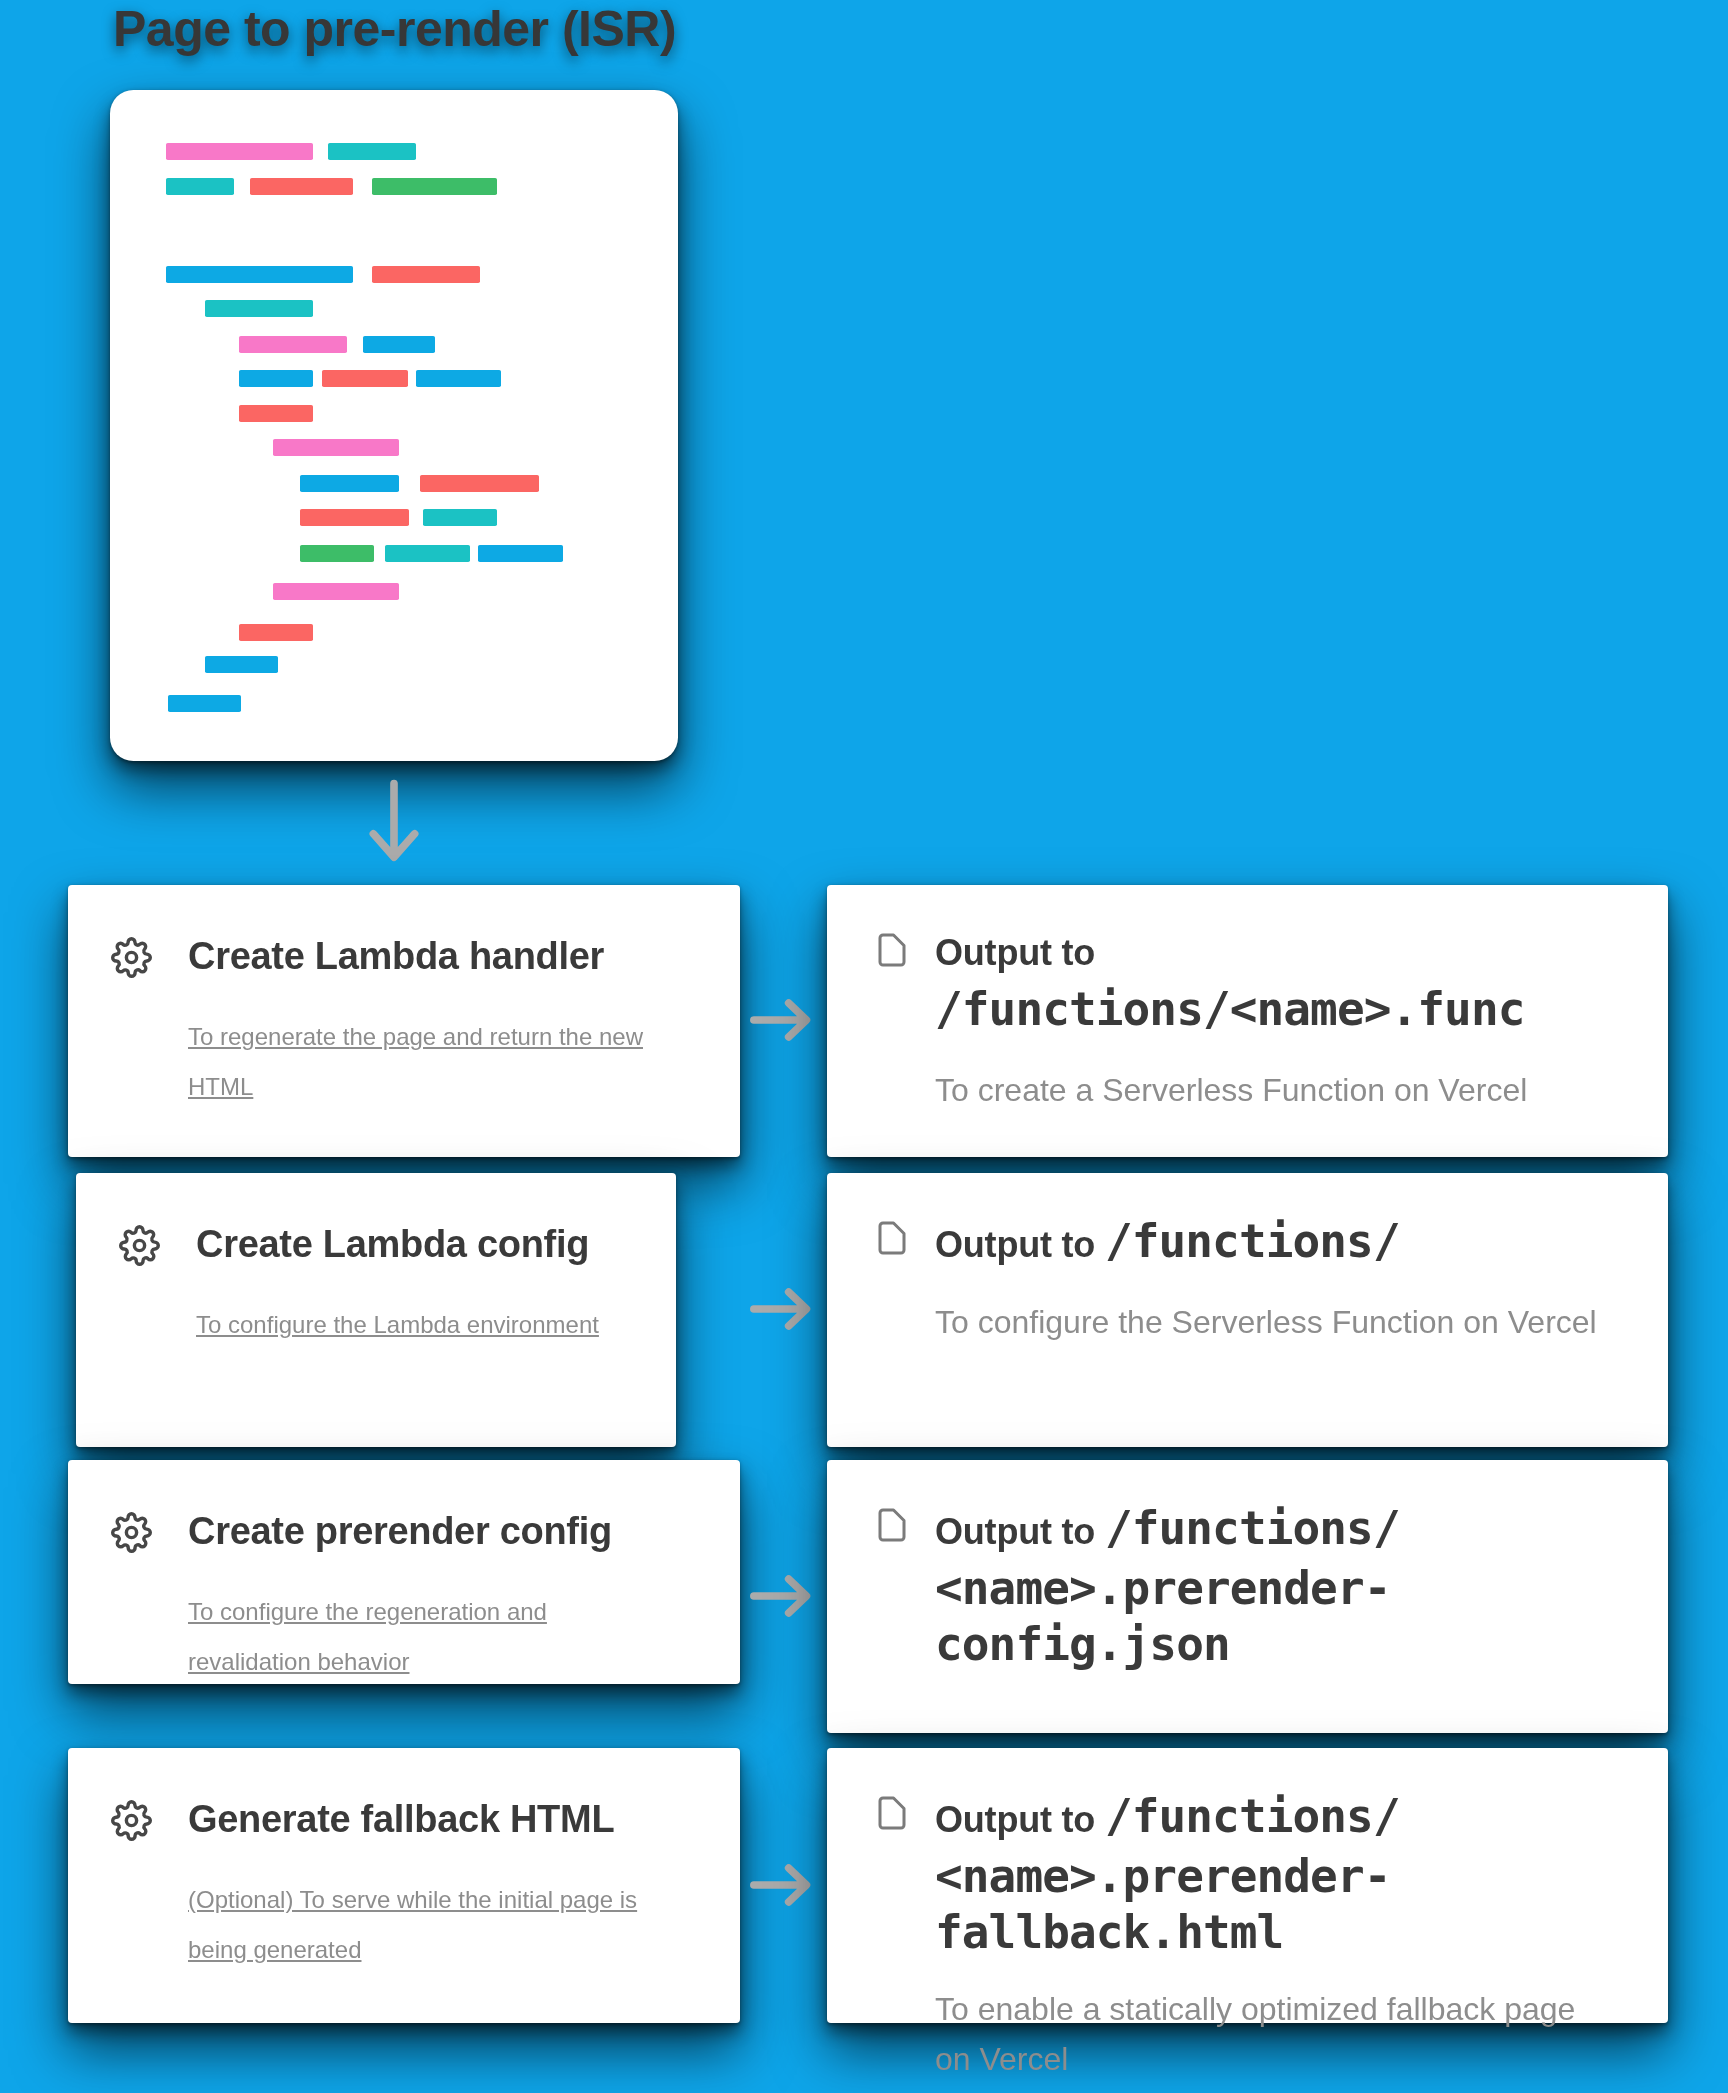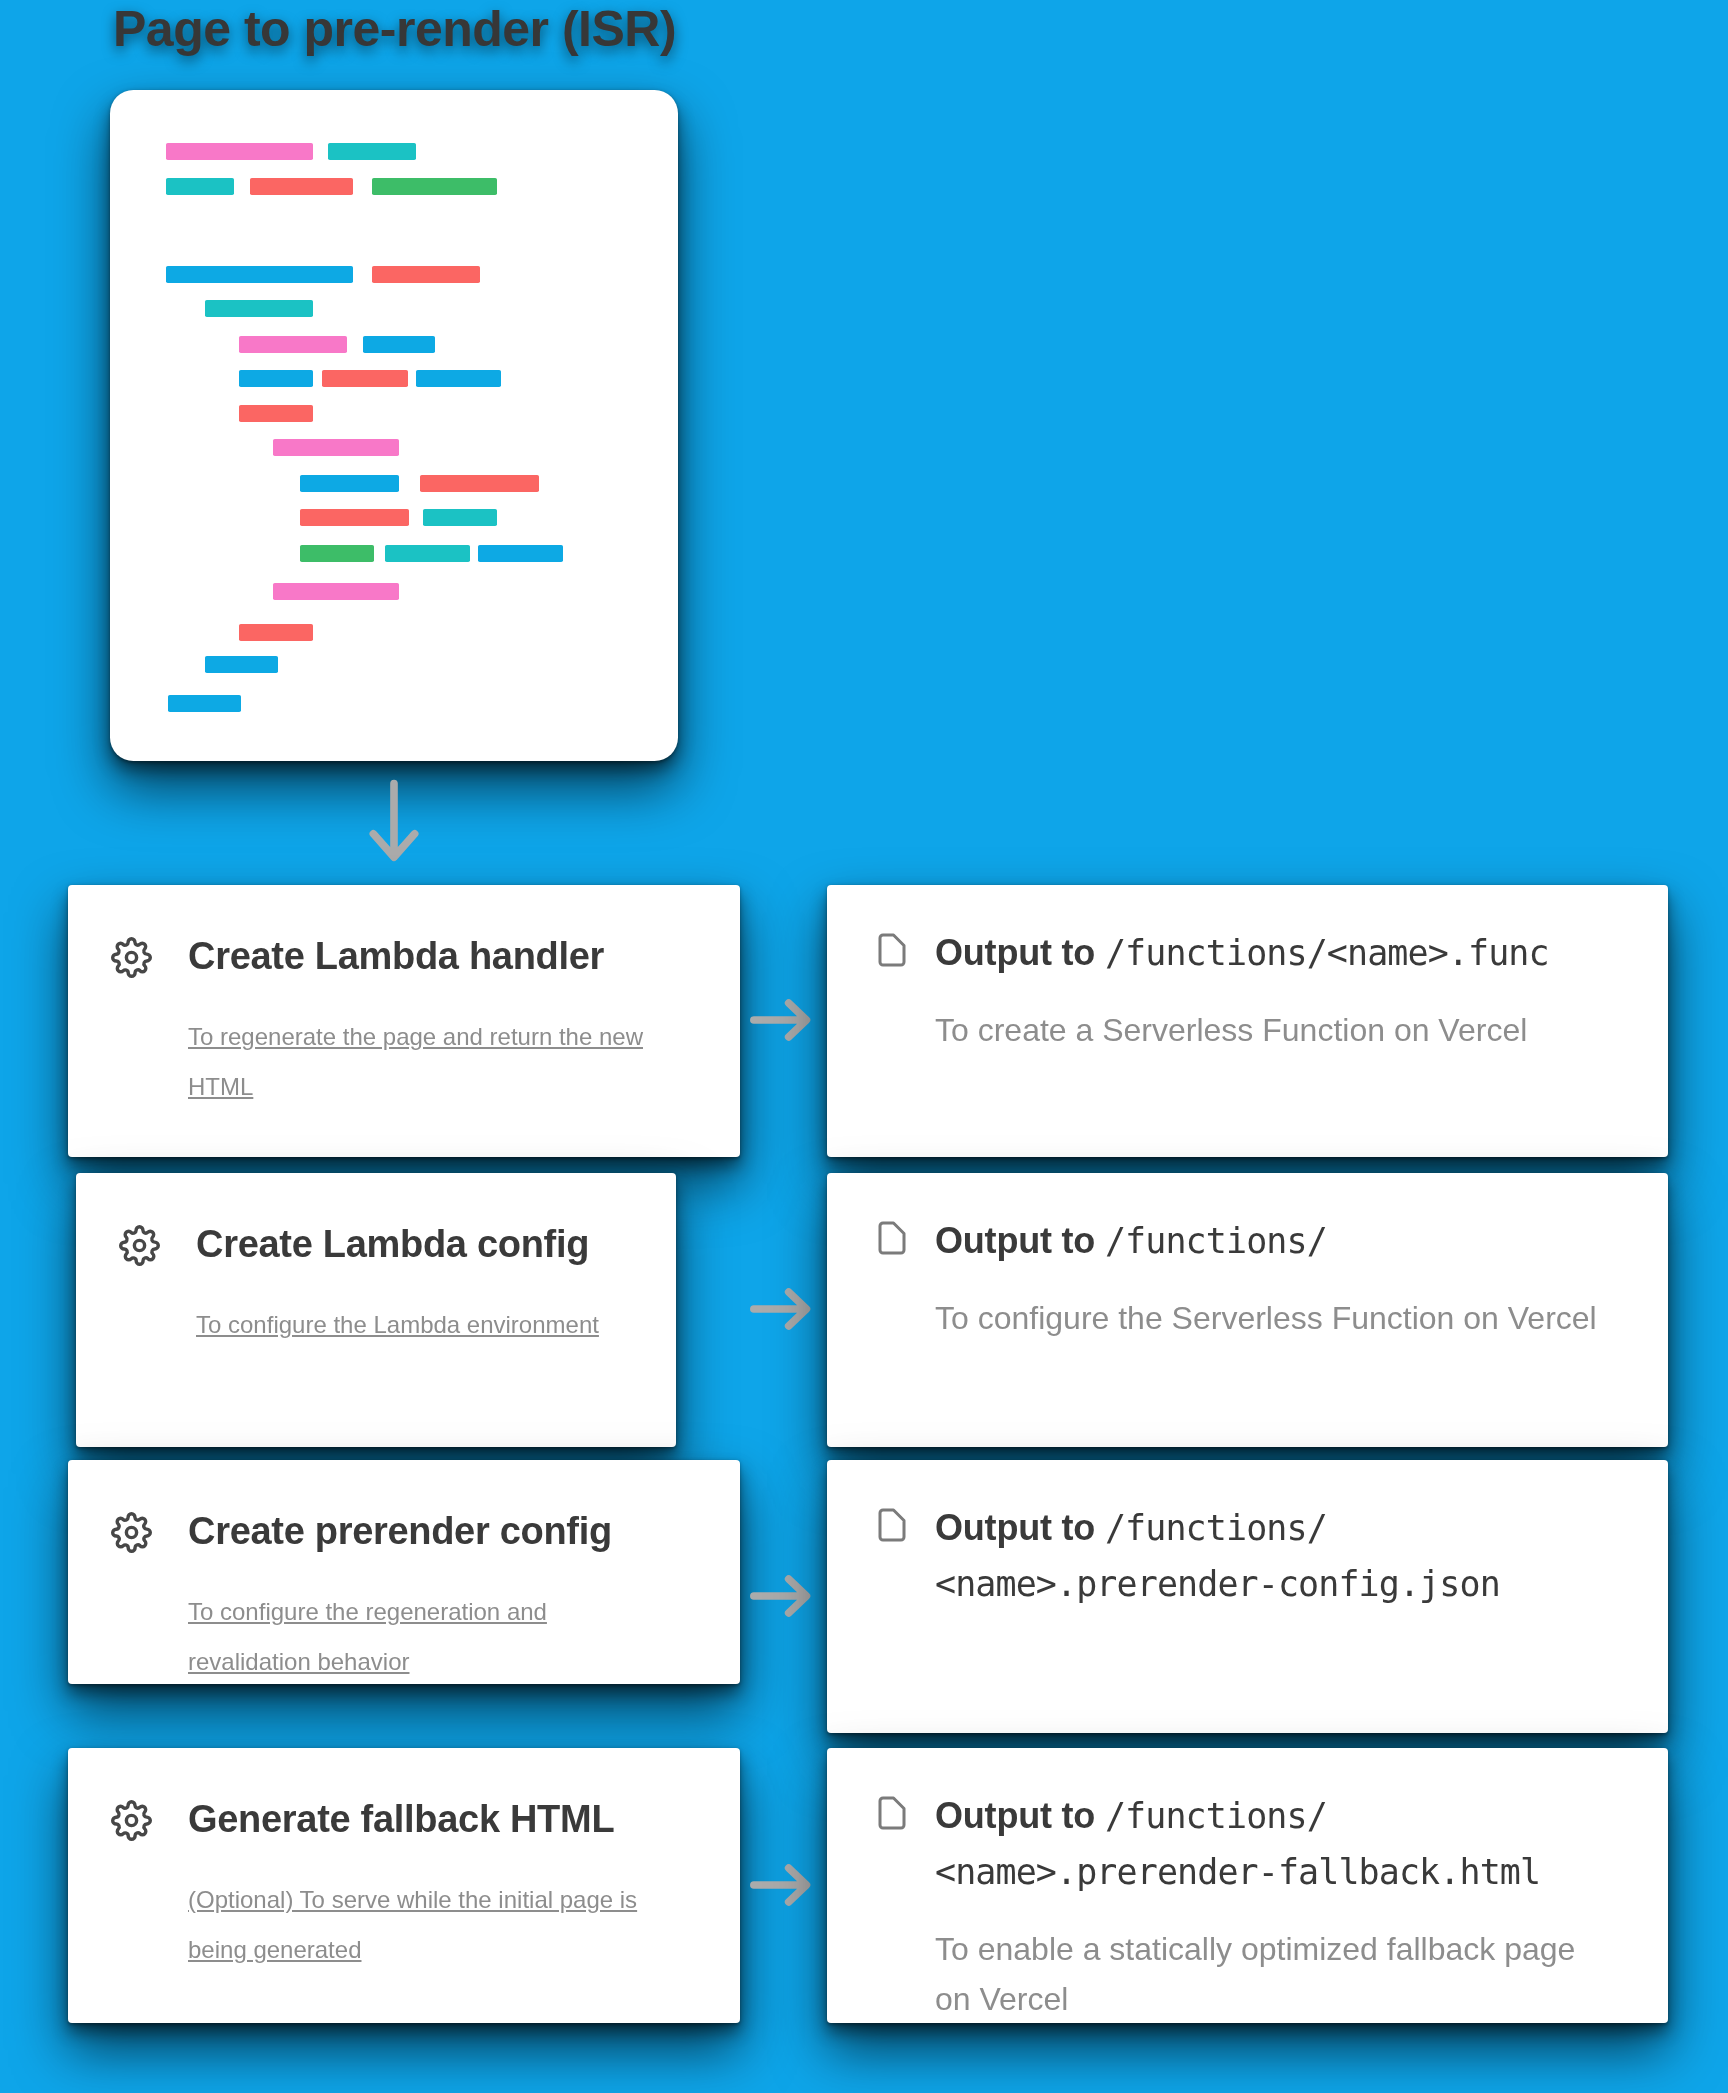--- a/index.html
+++ b/index.html
@@ -42,21 +42,21 @@
   .step-desc{
     margin:34px 0 0 0;font-size:24px;line-height:50px;
     color:#8d8d8d;max-width:486px;text-decoration:underline;
   }
   .out-title{
     margin:0;font-size:36px;line-height:56px;font-weight:700;
     color:#3a3a3a;letter-spacing:-0.2px;
   }
   .out-title .mono{
     font-family:"DejaVu Sans Mono", monospace;
-    font-weight:400;font-size:35px;letter-spacing:-0.9px;
+    font-weight:700;font-size:46px;letter-spacing:-0.9px;
   }
   .out-title .line2{display:block;}
   .out-desc{
     margin:24px 0 0 0;font-size:32px;line-height:50px;
     color:#8d8d8d;max-width:666px;
   }
   .arrow{position:absolute;}
   .arrow path{stroke:#ababab;stroke-width:8.5;fill:none;stroke-linecap:round;stroke-linejoin:round;}
 </style>
 </head>

